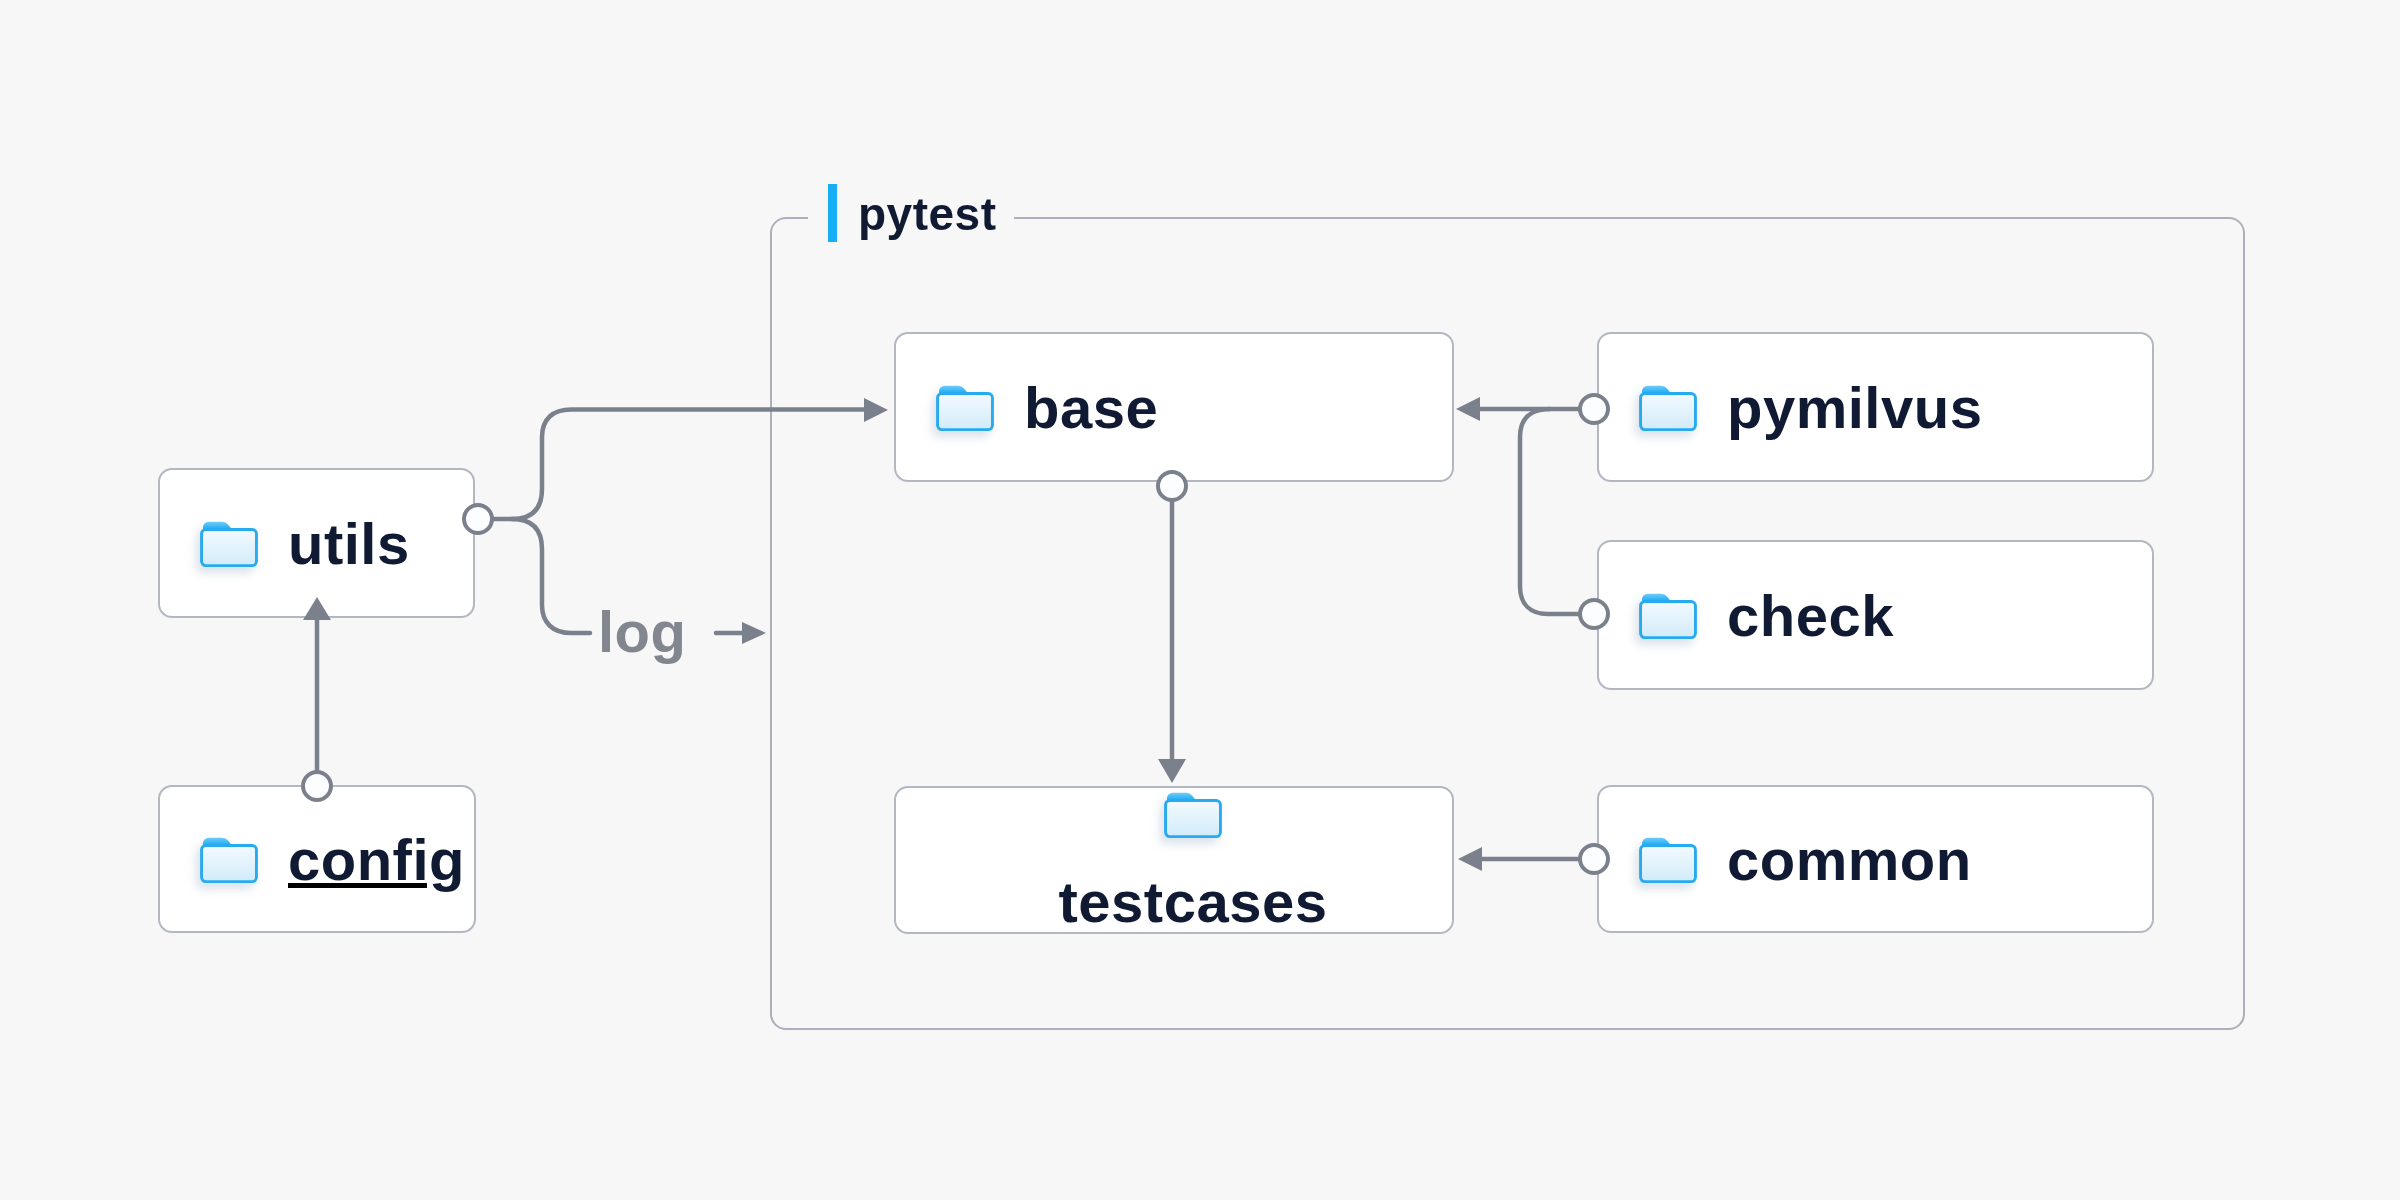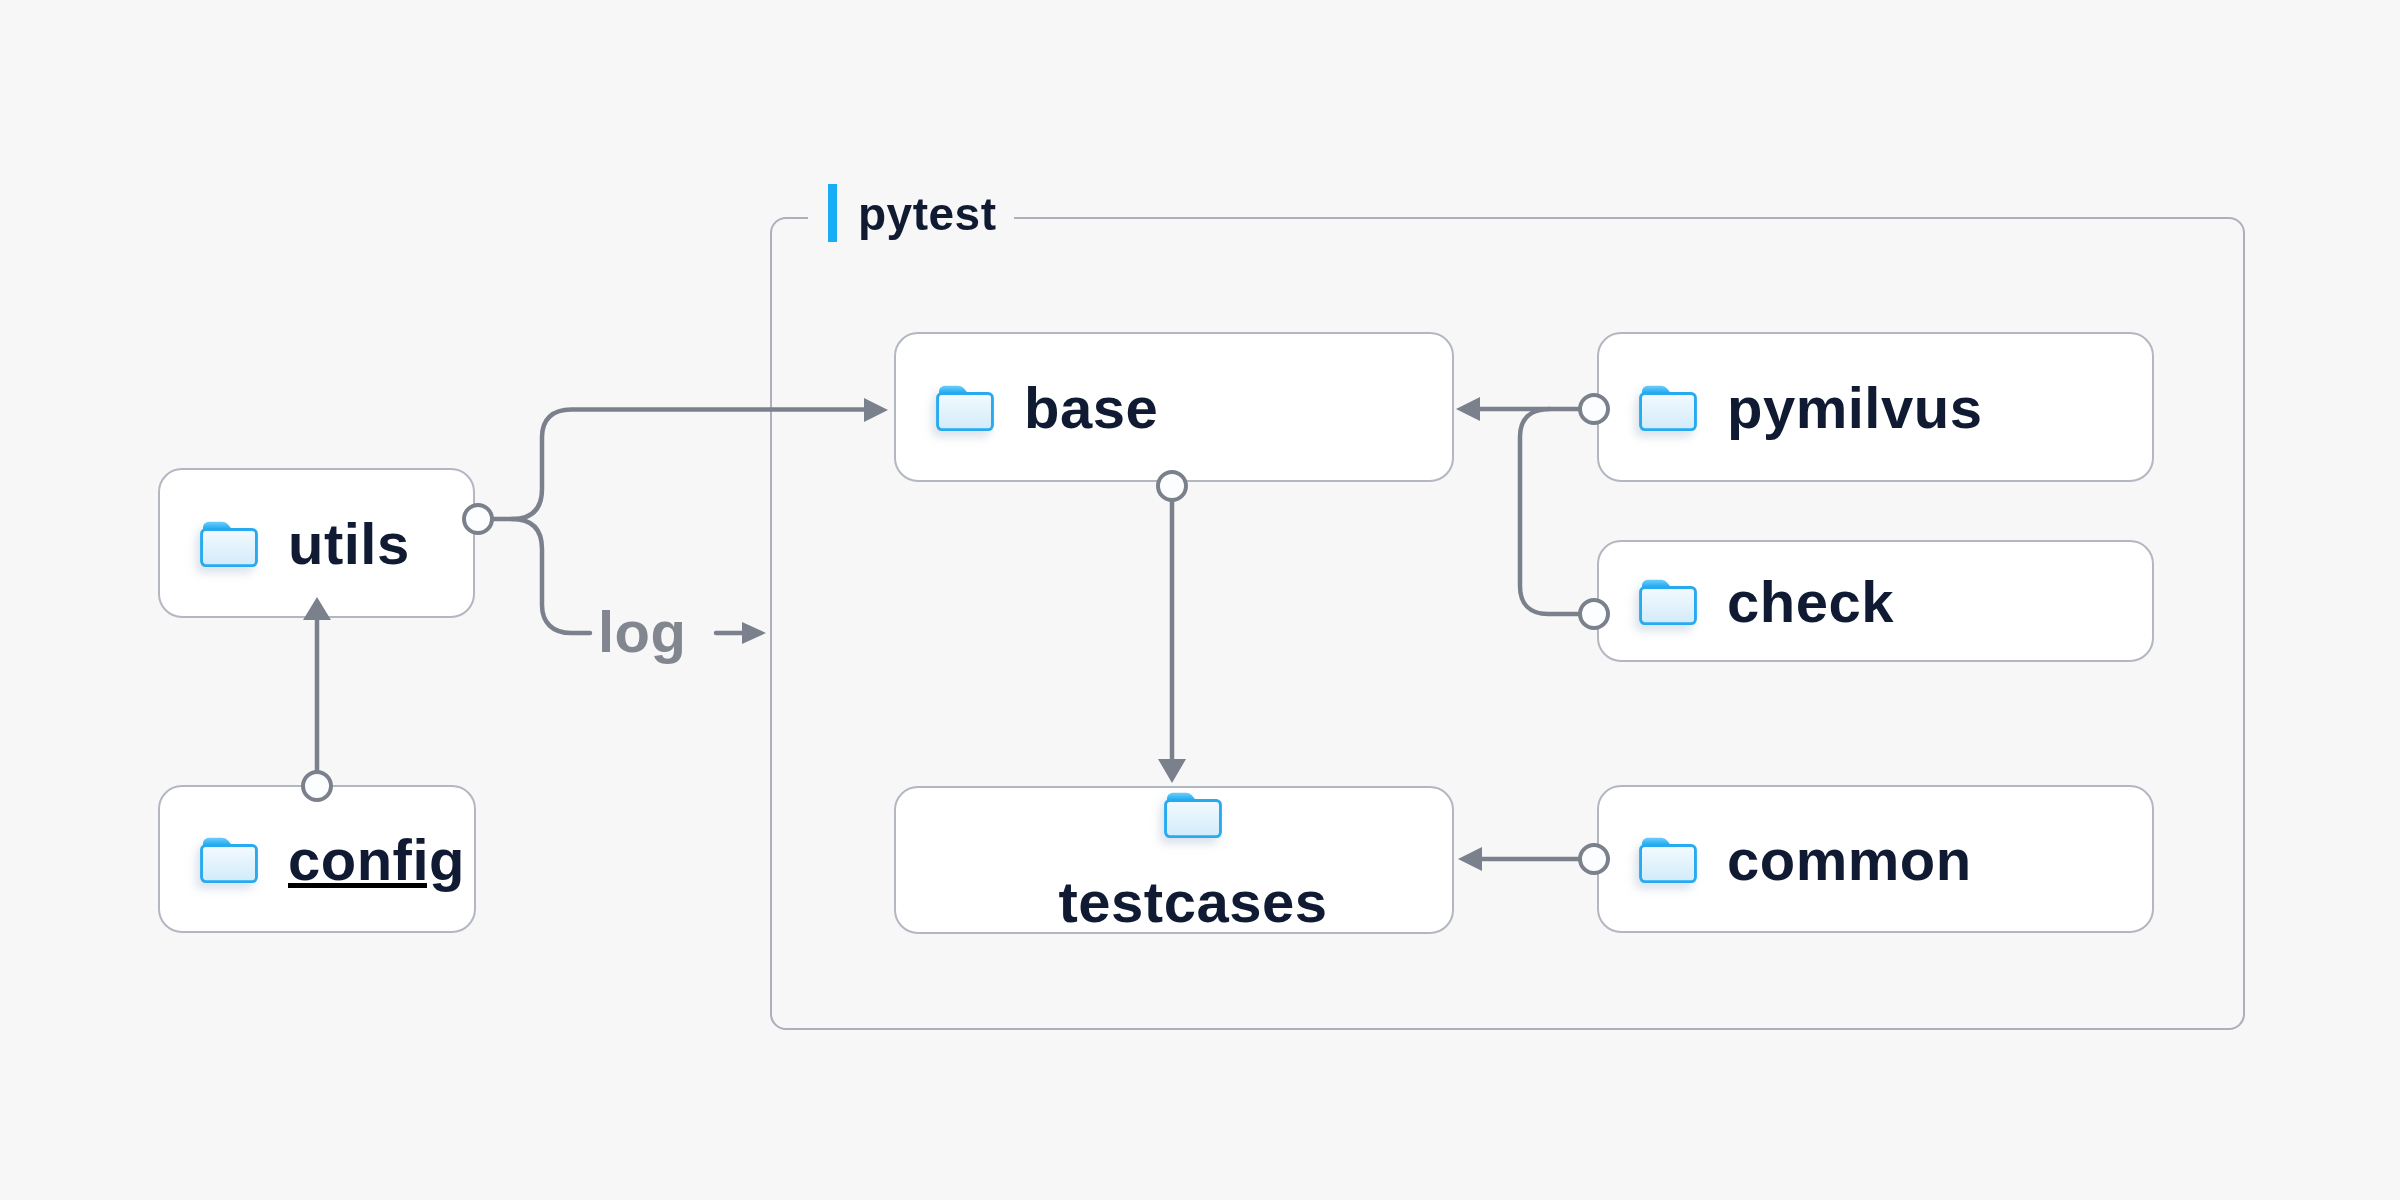--- a/index.html
+++ b/index.html
@@ -31,33 +31,33 @@
     padding:0 18px 0 20px;gap:21px;
   }
   .accent-bar{width:9px;height:58px;background:var(--accent-blue);display:inline-block;}
   .group-label-text{
     font-size:46px;font-weight:700;color:var(--text-dark);letter-spacing:.5px;
     line-height:60px;
   }
   
   .node{
     position:absolute;background:var(--node-fill);
-    border:2.5px solid var(--node-border);border-radius:24px;
+    border:2.5px solid var(--node-border);border-radius:14px;
     box-sizing:border-box;display:flex;align-items:center;
     padding-left:38px;gap:28px;z-index:2;
   }
   .node-label{
     font-size:58px;font-weight:700;color:var(--text-dark);letter-spacing:.5px;
     white-space:nowrap;
   }
   .node-utils    {left:158px; top:444px; width:317px; height:150px;margin-top:24px;}
   .node-config   {left:158px; top:785px; width:318px; height:148px;text-decoration:underline;}
   .node-base     {left:894px; top:332px; width:560px; height:150px;}
   .node-pymilvus {left:1597px;top:332px; width:557px; height:150px;}
-  .node-check    {left:1597px;top:540px; width:557px; height:122px;}
+  .node-check    {left:1597px;top:540px; width:557px; height:150px;}
   .node-testcases{left:894px; top:786px; width:560px; height:148px;flex-direction:column;}
   .node-common   {left:1597px;top:785px; width:557px; height:148px;}
   .folder{
     width:62px;height:52px;flex:0 0 auto;
     filter:drop-shadow(-4px 6px 5px rgba(110,140,170,.25));
   }
   
   .edge-label{
     position:absolute;left:598px;top:601px;width:100px;z-index:4;
     font-size:58px;font-weight:700;color:var(--text-gray);

